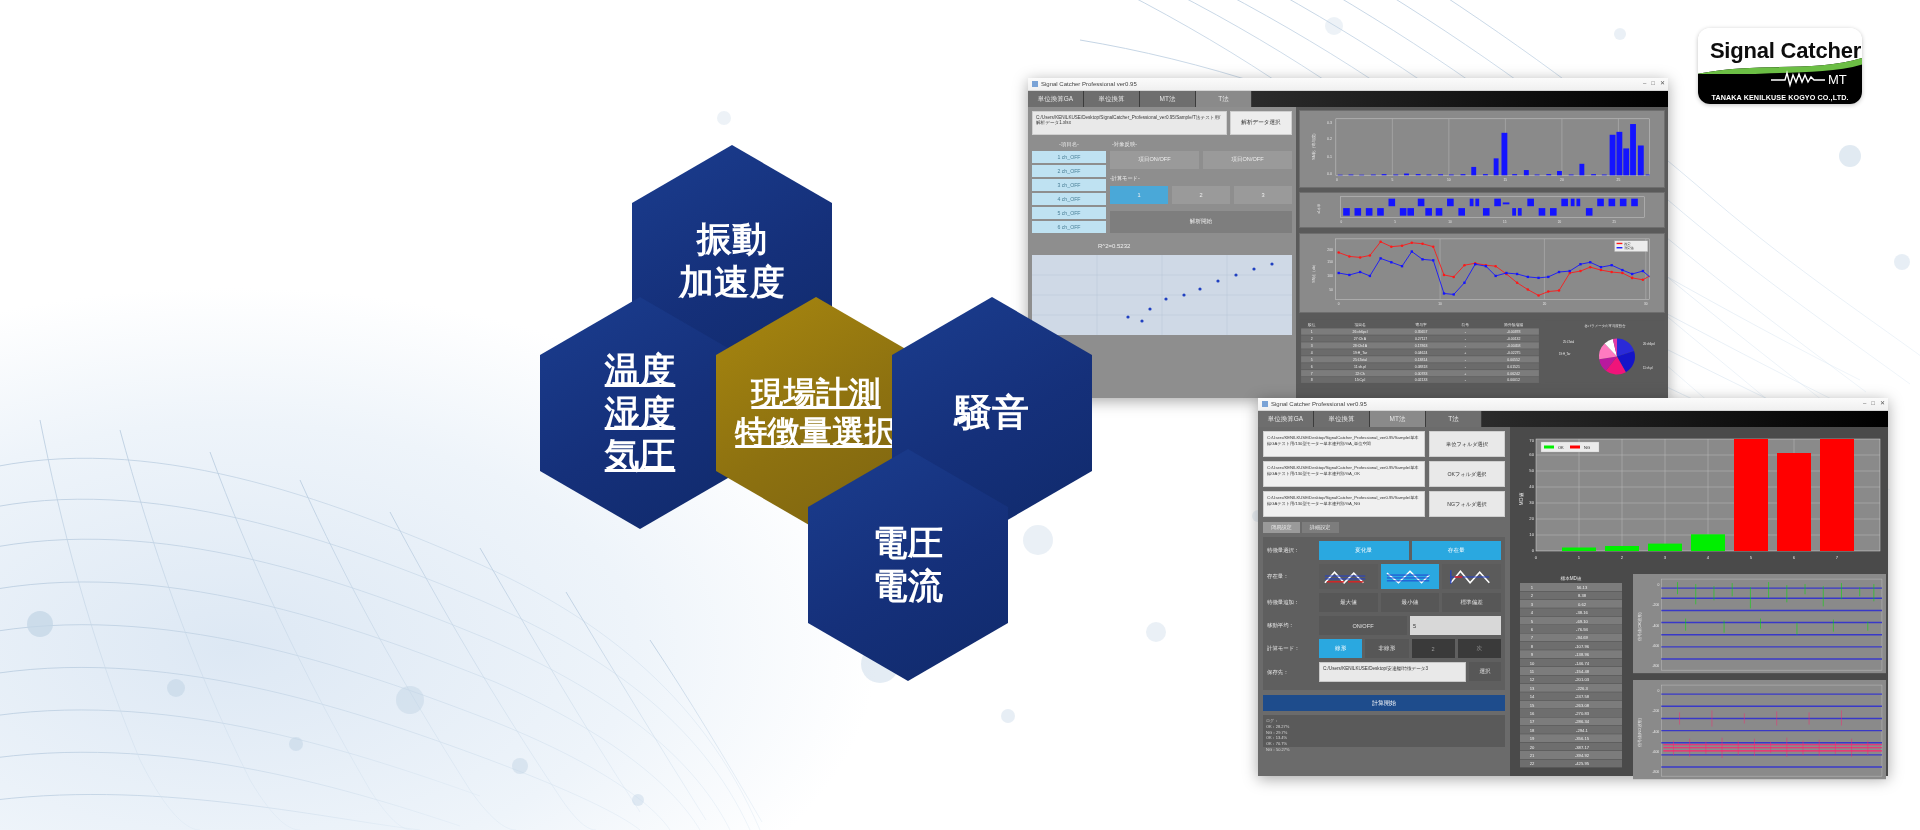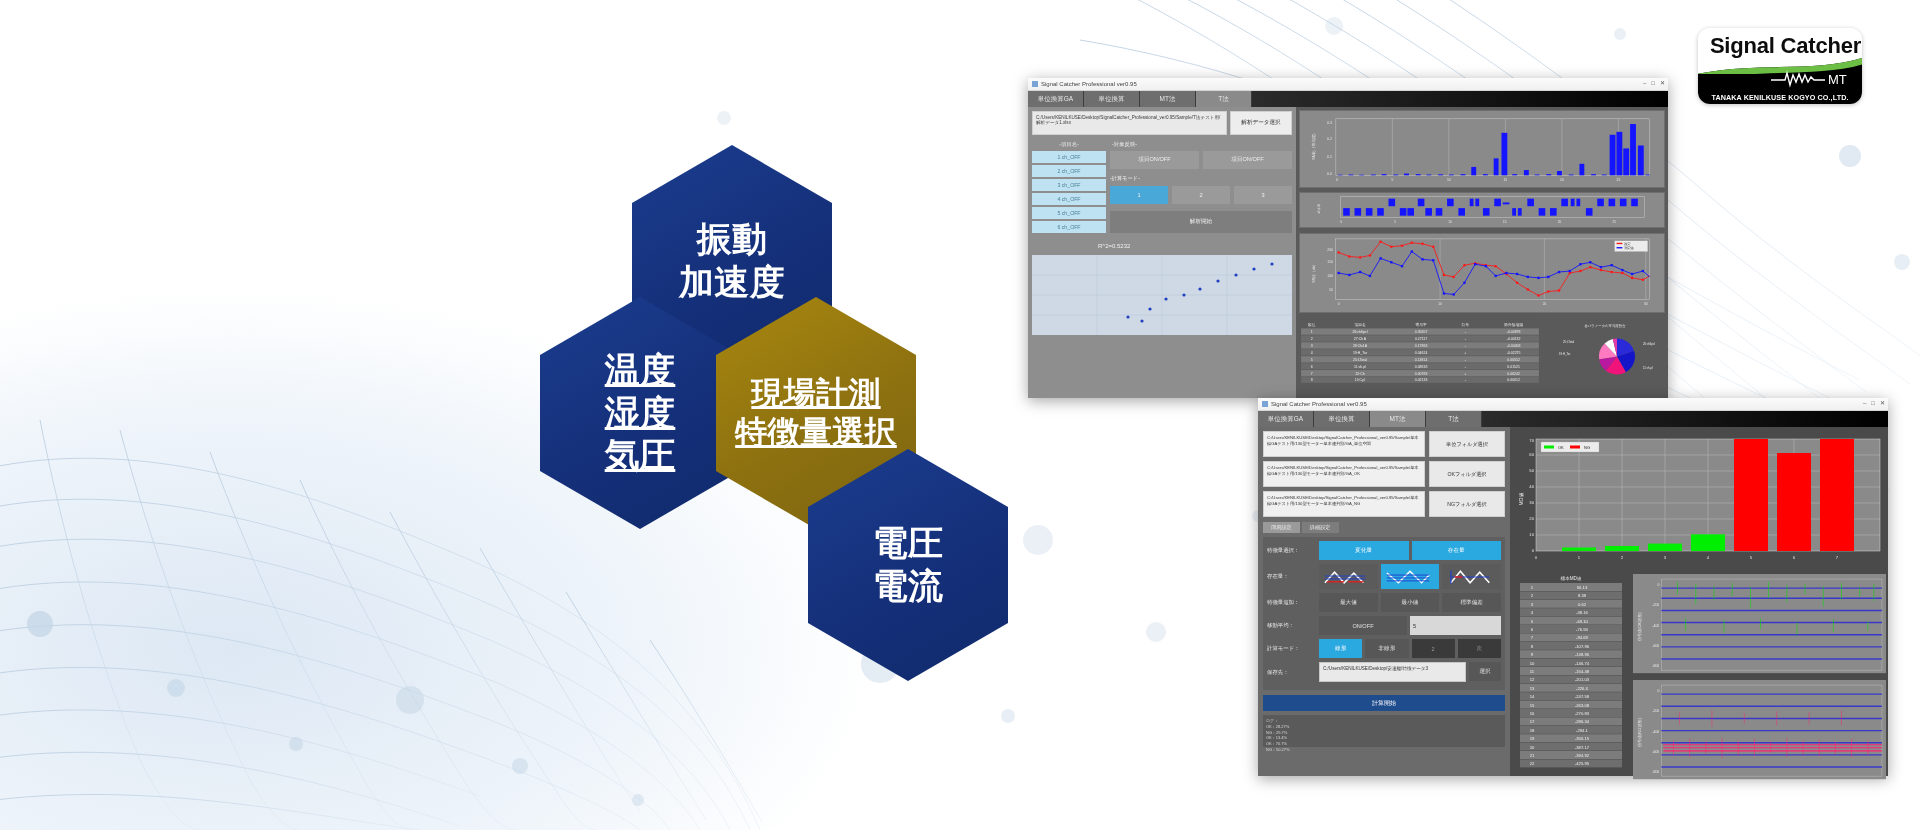--- a/index.html
+++ b/index.html
@@ -57,21 +57,21 @@
   #logo {
     position: absolute; left: 1698px; top: 28px;
     width: 164px; height: 76px;
     border-radius: 12px;
     overflow: hidden;
     background: #ffffff;
     box-shadow: 0 1px 4px rgba(0,0,0,.25);
   }
   #logo .lg-top {
     height: 36px; background:#fff;
-    display:flex; align-items:center; justify-content:center;padding-left:11px;
+    display:flex; align-items:flex-end; justify-content:center;padding-left:11px;
   }
   #logo .lg-title { font-size: 22px; font-weight: 700; color:#0d0d0d; letter-spacing:-.2px; }
   #logo .lg-mid { position:absolute; left:0; top:30px; width:100%; height:30px; }
   #logo .lg-bottom {
     position:absolute; left:0; bottom:0; width:100%; height:30px;
     background:#000;
     display:flex; align-items:flex-end; justify-content:center;
   }
   #logo .lg-corp {
     font-size: 7.2px; font-weight: 700; color:#ffffff;
@@ -999,20 +999,25 @@
     </div>
   </div>
 
   <div class="hex center" id="h-center">
     <div class="lbl">
       <span>現場計測</span>
       <span>特徴量選択</span>
     </div>
   </div>
 
+  <div class="hex one-line" id="h-noise">
+    <div class="lbl">
+      <span>騒音</span>
+    </div>
+  </div>
 
 
   <div class="hex" id="h-volt">
     <div class="lbl">
       <span>電圧</span>
       <span>電流</span>
     </div>
   </div>
 </div>
 

